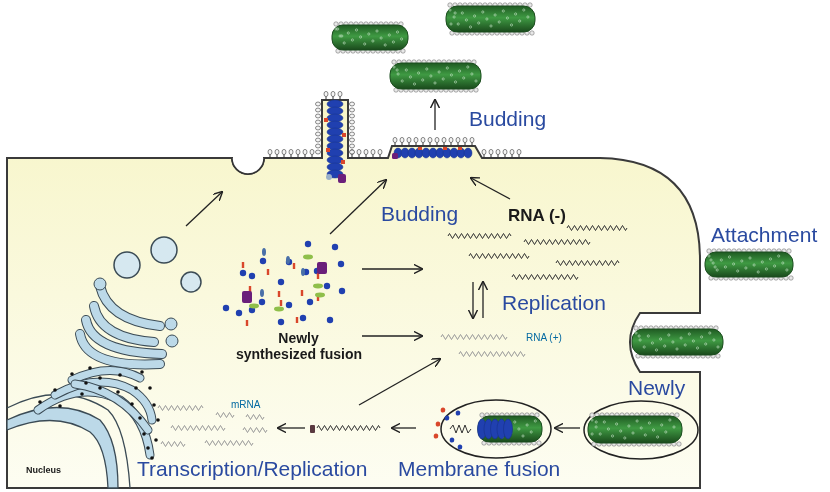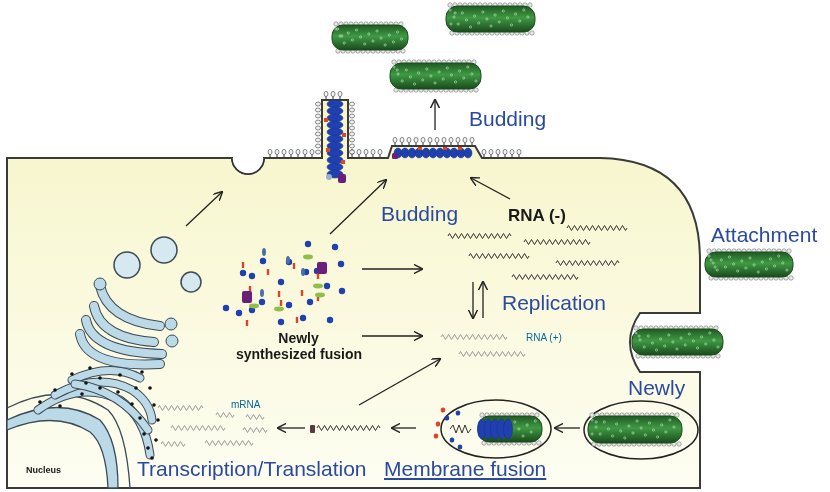--- a/index.html
+++ b/index.html
@@ -713,20 +713,20 @@
     </g>
 </svg>
 
 <div class="lbl stage-label" style="left:469px; top:108px;">Budding</div>
 <div class="lbl stage-label" style="left:381px; top:203px;">Budding</div>
 <div class="lbl black-label" style="left:508px; top:207px;">RNA (-)</div>
 <div class="lbl stage-label" style="left:711px; top:224px;">Attachment</div>
 <div class="lbl stage-label" style="left:502px; top:292px;text-align:right;">Replication</div>
 <div class="lbl grey-label" style="left:526px; top:333px;">RNA (+)</div>
 <div class="lbl stage-label" style="left:628px; top:377px;">Newly</div>
-<div class="lbl stage-label" style="left:384px; top:458px;text-decoration:underline;">Membrane fusion</div>
-<div class="lbl stage-label" style="left:137px; top:458px;">Transcription/Translation</div>
+<div class="lbl stage-label" style="left:398px; top:458px;">Membrane fusion</div>
+<div class="lbl stage-label" style="left:137px; top:458px;">Transcription/Replication</div>
 <div class="lbl grey-label" style="left:193px; top:400px;margin-left:38px;">mRNA</div>
 <div class="lbl protein-label" style="left:228px; top:330px; width:125px;">
   <div>Newly</div>
   <div>synthesized fusion</div>
 </div>
 <div class="lbl nucleus-label" style="left:26px; top:466px;">Nucleus</div>
 
 </body></html>

